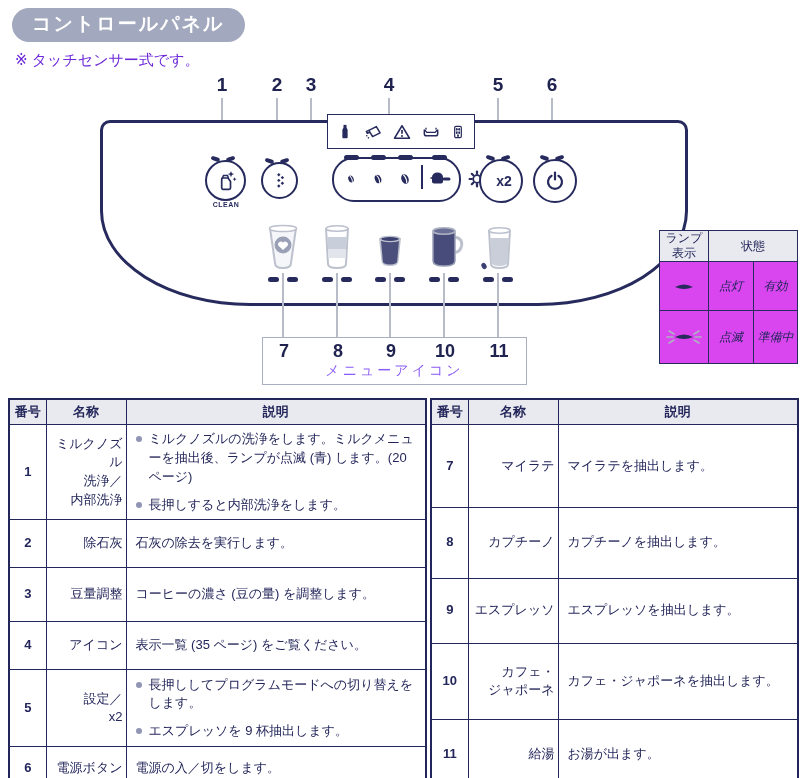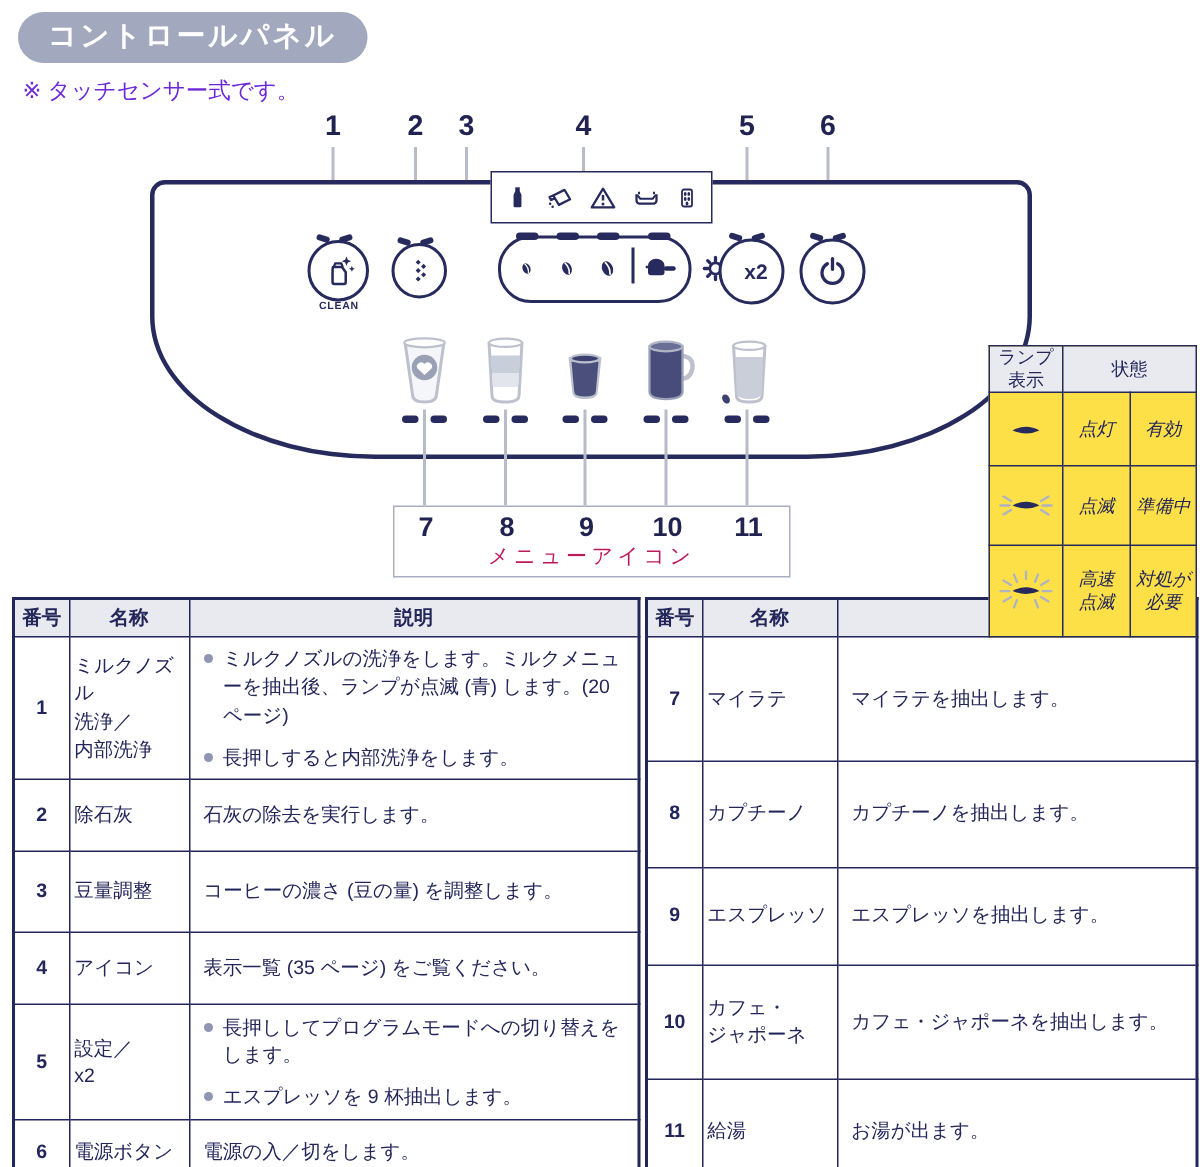--- a/index.html
+++ b/index.html
@@ -38,36 +38,36 @@
   .cap-dash{position:absolute;width:9px;height:3.5px;}
   .x2-text{font-size:14px;font-weight:600;color:#262a5c;margin-left:6px;}
   .cup{position:absolute;top:152px;}
   .cup-dashpair{position:absolute;top:205px;display:flex;gap:8px;}
   .cup-dashpair .dash{width:11px;height:4.5px;}
   .menu-box{position:absolute;left:262px;top:265px;width:263px;height:46px;
     border:1.5px solid #a9aec0;background:#fff;}
   .menu-num{position:absolute;top:3px;width:30px;text-align:center;
     font-size:18px;font-weight:600;color:#20234f;}
   .menu-label{position:absolute;left:0;right:0;top:24px;text-align:center;
-    font-size:14px;letter-spacing:3px;color:#be185d;}
+    font-size:14px;letter-spacing:3px;color:#8b5cf6;}
   
-  .legend{position:absolute;left:659px;top:158px;border-collapse:collapse;background:#fde047;}
+  .legend{position:absolute;left:659px;top:158px;border-collapse:collapse;background:#d946ef;}
   .legend th,.legend td{border:1.5px solid #262a5c;text-align:center;
     font-size:12px;font-weight:normal;color:#23265a;padding:0 2px;white-space:pre-line;line-height:1.25;}
   .legend th{background:#e9eaef;height:28px;}
   .legend td{height:40px;font-style:italic;}
   
   .tables-row{display:flex;gap:3px;margin:6px 0 0 8px;}
   table.desc{border-collapse:collapse;table-layout:fixed;background:#fff;
     border:2px solid #23265a;}
   table.desc th,table.desc td{border:1.5px solid #23265a;color:#23265a;
     font-size:13px;line-height:1.45;}
   table.desc th{background:#e9eaef;font-weight:600;height:22px;padding:1px 2px;}
   td.no{font-size:17px;font-weight:600;text-align:center;}
-  td.nm{text-align:left;white-space:pre-line;padding:2px 3px;}
+  td.nm{text-align:right;white-space:pre-line;padding:2px 3px;}
   td.ds{padding:5px 9px;vertical-align:middle;}
   .blist{display:flex;flex-direction:column;gap:9px;}
   .bitem{display:flex;gap:7px;}
   .bdot{flex:0 0 6px;width:6px;height:6px;border-radius:50%;background:#8f95b2;margin-top:6px;}
   svg{display:block;}
 </style>
 </head>
 <body>
 
 
@@ -306,44 +306,20 @@
             <line x1="4" y1="5" x2="9" y2="8"></line>
                 <line x1="29" y1="8" x2="34" y2="5"></line>
             <line x1="4" y1="17" x2="9" y2="14"></line>
                 <line x1="29" y1="14" x2="34" y2="17"></line>
           </g>
           <path d="M10 11 Q19 6 28 11 Q19 15 10 11 Z" fill="#262a5c"></path>
         </svg>
       </td>
       <td>点滅</td>
       <td>準備中</td>
-    </tr>
-    <tr>
-      <td>
-        <svg width="40" height="30" viewBox="0 0 40 30" style="margin:0 auto">
-          <g stroke="#aeb3c4" stroke-width="1.5" stroke-linecap="round">
-            <line x1="3" y1="15" x2="9" y2="15"></line>
-                <line x1="31" y1="15" x2="37" y2="15"></line>
-            <line x1="5" y1="8" x2="10" y2="11"></line>
-                <line x1="30" y1="11" x2="35" y2="8"></line>
-            <line x1="5" y1="22" x2="10" y2="19"></line>
-                <line x1="30" y1="19" x2="35" y2="22"></line>
-            <line x1="12" y1="4" x2="14" y2="9"></line>
-                <line x1="26" y1="9" x2="28" y2="4"></line>
-            <line x1="20" y1="2" x2="20" y2="7"></line>
-            <line x1="12" y1="26" x2="14" y2="21"></line>
-                <line x1="26" y1="21" x2="28" y2="26"></line>
-          </g>
-          <path d="M11 15 Q20 10 29 15 Q20 19 11 15 Z" fill="#262a5c"></path>
-        </svg>
-      </td>
-      <td>高速
-点滅</td>
-      <td>対処が
-必要</td>
     </tr>
   </tbody>
     </table>
 </div>
 
 
 <div class="tables-row">
 
   <table class="desc" style="width:417px">
     <colgroup>

